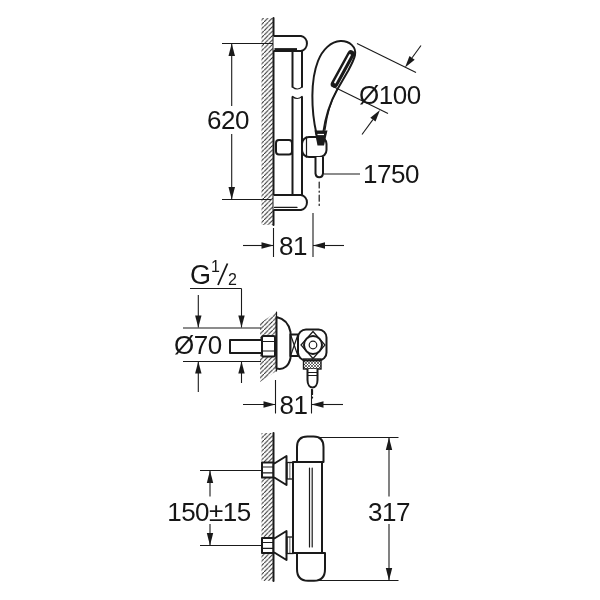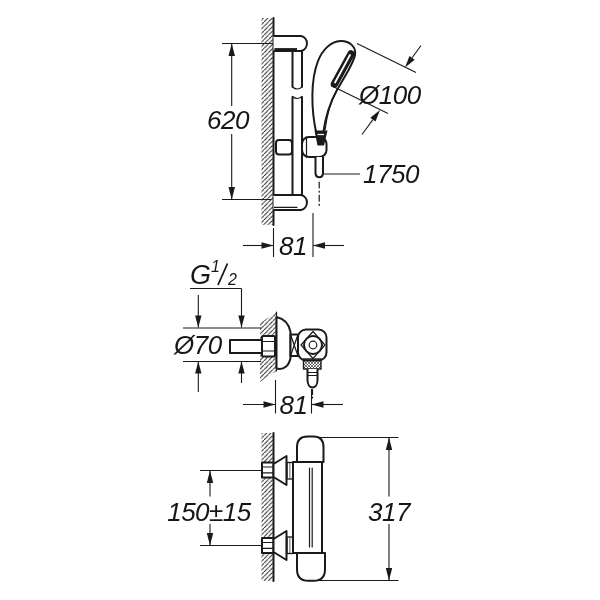--- a/index.html
+++ b/index.html
@@ -1,16 +1,16 @@
 <!DOCTYPE html>
 <html><head>
 <meta charset="utf-8">
 <style>
   html,body{margin:0;padding:0;background:#ffffff;}
-  .page{width:600px;height:600px;background:#fff;position:relative;font-style:italic;}
+  .page{width:600px;height:600px;background:#fff;position:relative;}
   svg{display:block;}
   .obj{stroke:#1a1a1a;stroke-width:2;fill:none;stroke-linecap:round;stroke-linejoin:round;}
   .objw{stroke:#1a1a1a;stroke-width:2;fill:#ffffff;stroke-linejoin:round;}
   .objthin{stroke:#1a1a1a;stroke-width:1.2;fill:none;stroke-linecap:round;}
   .dim{stroke:#1a1a1a;stroke-width:1.1;fill:none;stroke-linecap:butt;}
   .ah{fill:#1a1a1a;stroke:none;}
   .blk{fill:#1a1a1a;stroke:none;}
   .txt{font-family:"Liberation Sans",sans-serif;font-size:26px;fill:#161616;letter-spacing:-0.5px;}
   .txtsm{font-family:"Liberation Sans",sans-serif;font-size:16px;fill:#161616;}
   .txtg{font-family:"Liberation Sans",sans-serif;font-size:27px;fill:#161616;}

